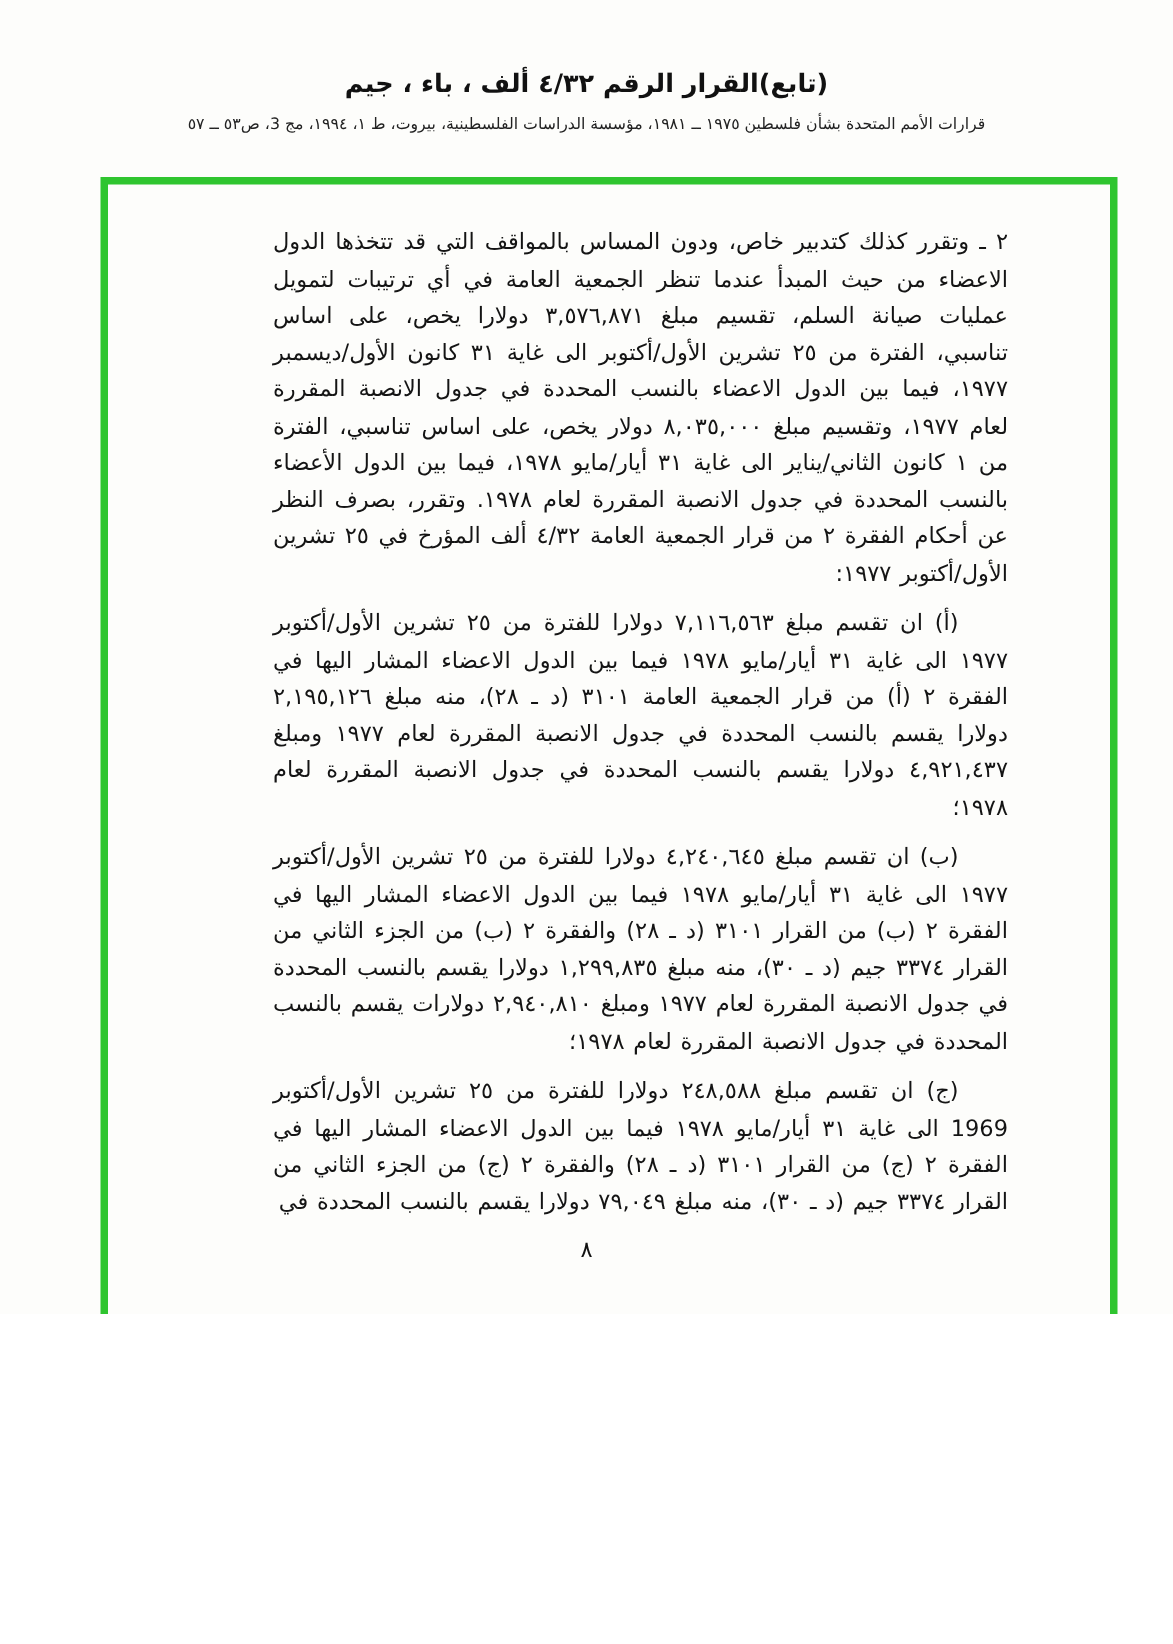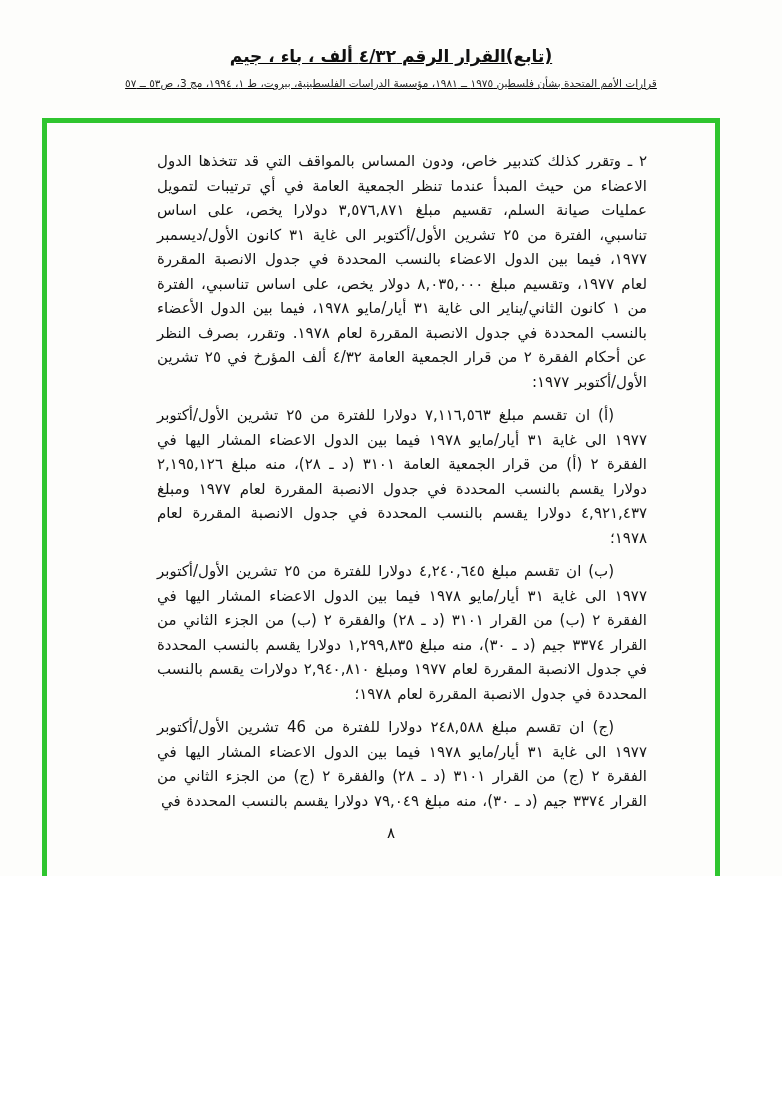--- a/index.html
+++ b/index.html
@@ -7,41 +7,40 @@
     padding: 0;
     background: #ffffff;
     font-family: "DejaVu Sans", sans-serif;
   }
   .page {
     position: relative;
     width: 782px;
     height: 876px;
     background: #fdfdfb;
     overflow: hidden;
-    text-decoration: underline;
   }
   .header {
     direction: rtl;
     text-align: center;
     padding-top: 46px;
     color: #111;
   }
   .title {
     font-size: 17px;
     font-weight: bold;
     letter-spacing: 0.2px;
   }
   .citation {
     font-size: 10.5px;
     margin-top: 11px;
     color: #222;
   }
   .frame {
     position: absolute;
-    left: 42px;
+    left: 67px;
     top: 118px;
     width: 668px;
     height: 874px;
     border: 5px solid #2fc52f;
     border-radius: 0;
     background: transparent;
   }
   .content {
     direction: rtl;
     text-align: justify;
@@ -77,21 +76,21 @@
   <div class="header">
     <div class="title">(تابع)القرار الرقم ٤/٣٢ ألف ، باء ، جيم</div>
     <div class="citation">قرارات الأمم المتحدة بشأن فلسطين ١٩٧٥ ــ ١٩٨١، مؤسسة الدراسات الفلسطينية، بيروت، ط ١، ١٩٩٤، مج 3، ص٥٣ ــ ٥٧</div>
   </div>
 
   <div class="frame">
     <div class="content">
       <p class="p-main">٢ ـ وتقرر كذلك كتدبير خاص، ودون المساس بالمواقف التي قد تتخذها الدول الاعضاء من حيث المبدأ عندما تنظر الجمعية العامة في أي ترتيبات لتمويل عمليات صيانة السلم، تقسيم مبلغ ٣,٥٧٦,٨٧١ دولارا يخص، على اساس تناسبي، الفترة من ٢٥ تشرين الأول/أكتوبر الى غاية ٣١ كانون الأول/ديسمبر ١٩٧٧، فيما بين الدول الاعضاء بالنسب المحددة في جدول الانصبة المقررة لعام ١٩٧٧، وتقسيم مبلغ ٨,٠٣٥,٠٠٠ دولار يخص، على اساس تناسبي، الفترة من ١ كانون الثاني/يناير الى غاية ٣١ أيار/مايو ١٩٧٨، فيما بين الدول الأعضاء بالنسب المحددة في جدول الانصبة المقررة لعام ١٩٧٨. وتقرر، بصرف النظر عن أحكام الفقرة ٢ من قرار الجمعية العامة ٤/٣٢ ألف المؤرخ في ٢٥ تشرين الأول/أكتوبر ١٩٧٧:</p>
       <p class="p-sub">(أ) ان تقسم مبلغ ٧,١١٦,٥٦٣ دولارا للفترة من ٢٥ تشرين الأول/أكتوبر ١٩٧٧ الى غاية ٣١ أيار/مايو ١٩٧٨ فيما بين الدول الاعضاء المشار اليها في الفقرة ٢ (أ) من قرار الجمعية العامة ٣١٠١ (د ـ ٢٨)، منه مبلغ ٢,١٩٥,١٢٦ دولارا يقسم بالنسب المحددة في جدول الانصبة المقررة لعام ١٩٧٧ ومبلغ ٤,٩٢١,٤٣٧ دولارا يقسم بالنسب المحددة في جدول الانصبة المقررة لعام ١٩٧٨؛</p>
       <p class="p-sub">(ب) ان تقسم مبلغ ٤,٢٤٠,٦٤٥ دولارا للفترة من ٢٥ تشرين الأول/أكتوبر ١٩٧٧ الى غاية ٣١ أيار/مايو ١٩٧٨ فيما بين الدول الاعضاء المشار اليها في الفقرة ٢ (ب) من القرار ٣١٠١ (د ـ ٢٨) والفقرة ٢ (ب) من الجزء الثاني من القرار ٣٣٧٤ جيم (د ـ ٣٠)، منه مبلغ ١,٢٩٩,٨٣٥ دولارا يقسم بالنسب المحددة في جدول الانصبة المقررة لعام ١٩٧٧ ومبلغ ٢,٩٤٠,٨١٠ دولارات يقسم بالنسب المحددة في جدول الانصبة المقررة لعام ١٩٧٨؛</p>
-      <p class="p-sub">(ج) ان تقسم مبلغ ٢٤٨,٥٨٨ دولارا للفترة من 46 تشرين الأول/أكتوبر ١٩٧٧ الى غاية ٣١ أيار/مايو ١٩٧٨ فيما بين الدول الاعضاء المشار اليها في الفقرة ٢ (ج) من القرار ٣١٠١ (د ـ ٢٨) والفقرة ٢ (ج) من الجزء الثاني من القرار ٣٣٧٤ جيم (د ـ ٣٠)، منه مبلغ ٧٩,٠٤٩ دولارا يقسم بالنسب المحددة في</p>
+      <p class="p-sub">(ج) ان تقسم مبلغ ٢٤٨,٥٨٨ دولارا للفترة من ٢٥ تشرين الأول/أكتوبر 1969 الى غاية ٣١ أيار/مايو ١٩٧٨ فيما بين الدول الاعضاء المشار اليها في الفقرة ٢ (ج) من القرار ٣١٠١ (د ـ ٢٨) والفقرة ٢ (ج) من الجزء الثاني من القرار ٣٣٧٤ جيم (د ـ ٣٠)، منه مبلغ ٧٩,٠٤٩ دولارا يقسم بالنسب المحددة في</p>
     </div>
   </div>
 
   <div class="footer">
     <span>٨</span>
   </div>
 
 </div>
 
 </body></html>

